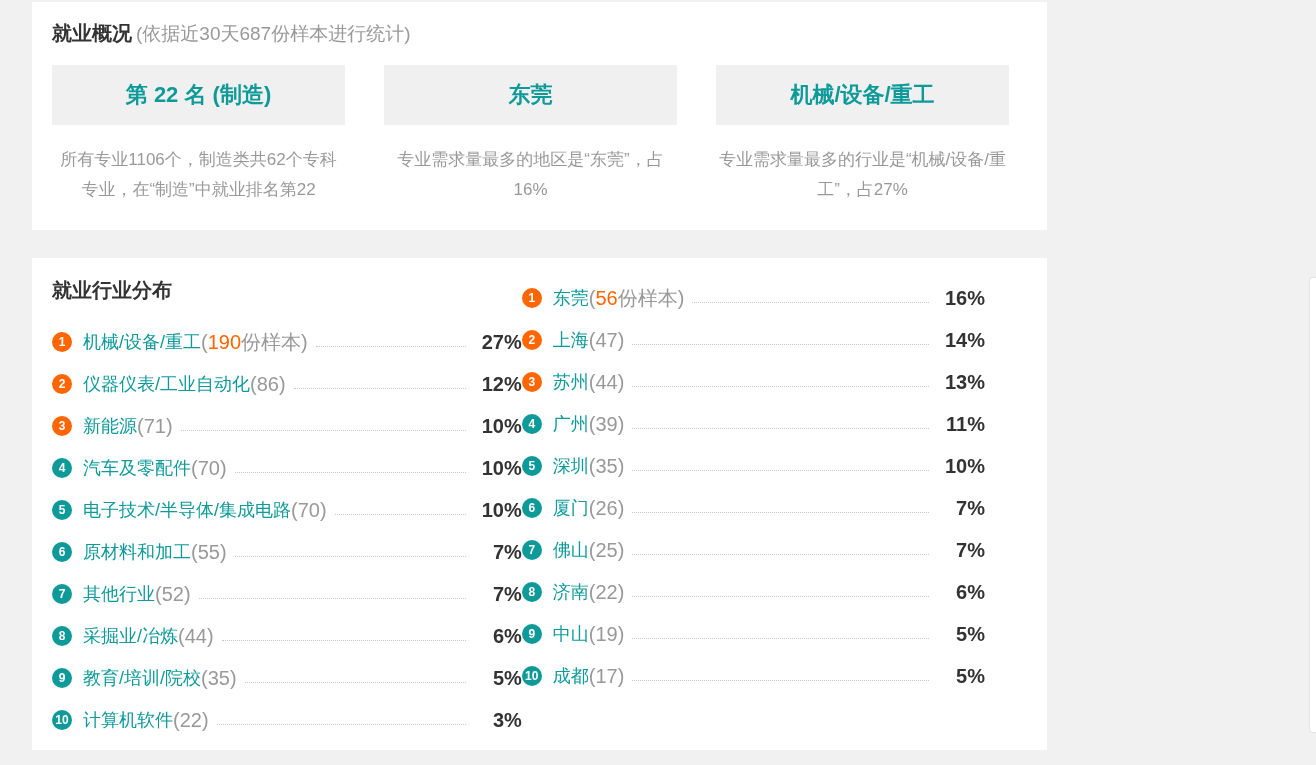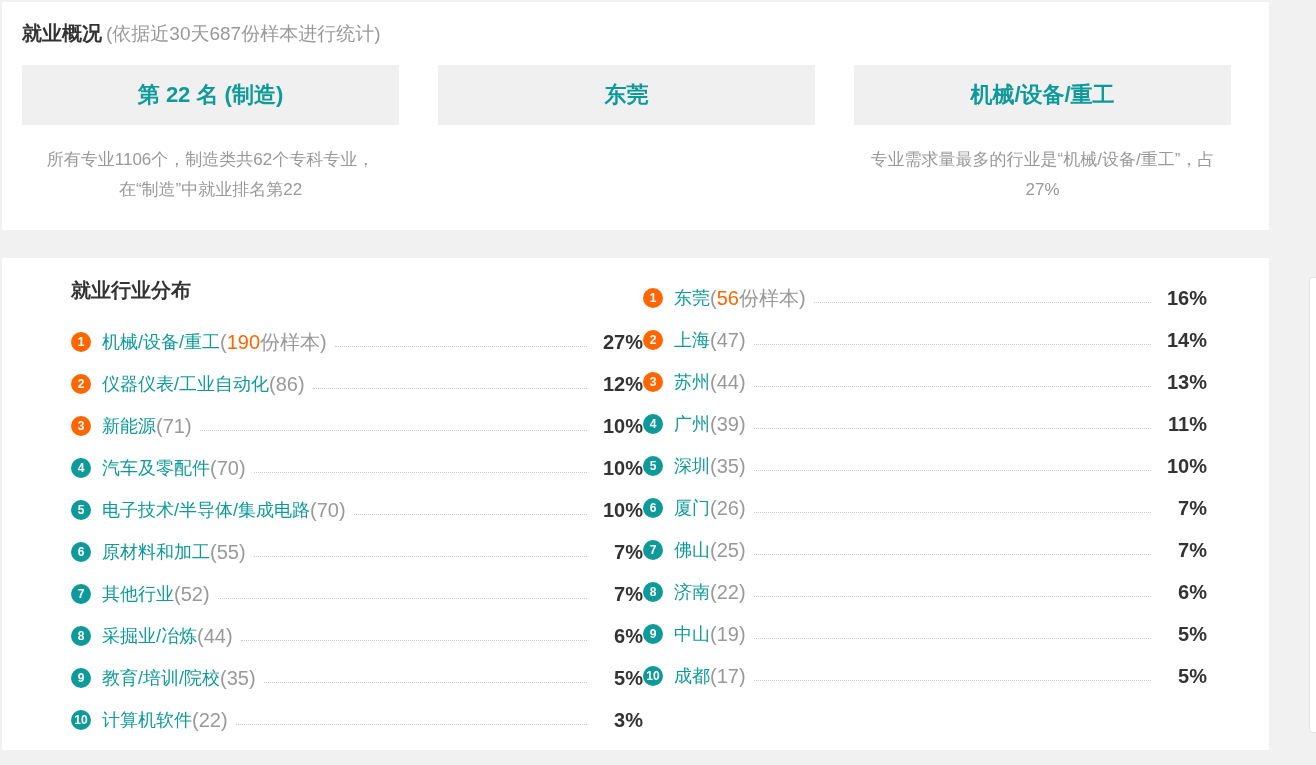--- a/index.html
+++ b/index.html
@@ -4,21 +4,21 @@
 <style>
   html,body{margin:0;padding:0;}
   body{
     width:1316px;height:765px;
     background:#f1f1f1;
     font-family:"Liberation Sans","DejaVu Sans",sans-serif;
     position:relative;overflow:hidden;
     color:#333;
   }
   .card{
-    position:absolute;left:2px;width:1267px;
+    position:absolute;left:32px;width:1015px;
     background:#ffffff;box-sizing:border-box;
   }
   
   .overview{top:2px;height:228px;padding:18px 38px 0 20px;}
   .card-head{white-space:nowrap;}
   .card-head h2{
     display:inline;margin:0;font-size:20px;font-weight:bold;color:#333;
   }
   .card-head .sub{
     display:inline;margin-left:4px;font-size:19px;color:#999;font-weight:normal;
@@ -81,20 +81,21 @@
   <div class="card-head">
     <h2>就业概况</h2><span class="sub">(依据近30天687份样本进行统计)</span>
   </div>
   <div class="stats">
     <div class="stat">
       <div class="stat-box">第 22 名 (制造)</div>
       <p class="stat-desc">所有专业1106个，制造类共62个专科专业，在“制造”中就业排名第22</p>
     </div>
     <div class="stat">
       <div class="stat-box">东莞</div>
+      <p class="stat-desc">专业需求量最多的地区是“东莞”，占16%</p>
     </div>
     <div class="stat">
       <div class="stat-box">机械/设备/重工</div>
       <p class="stat-desc">专业需求量最多的行业是“机械/设备/重工”，占27%</p>
     </div>
   </div>
 </div>
 
 <div class="card lists">
   <div class="col col-industry">

